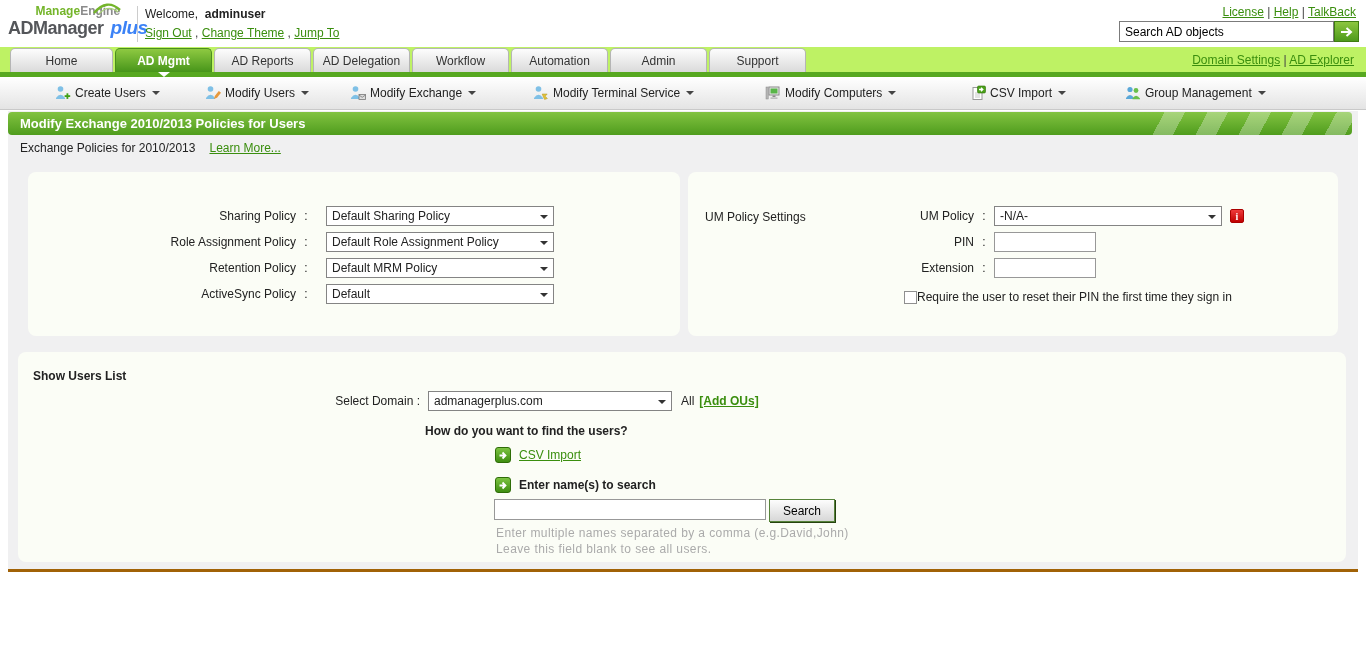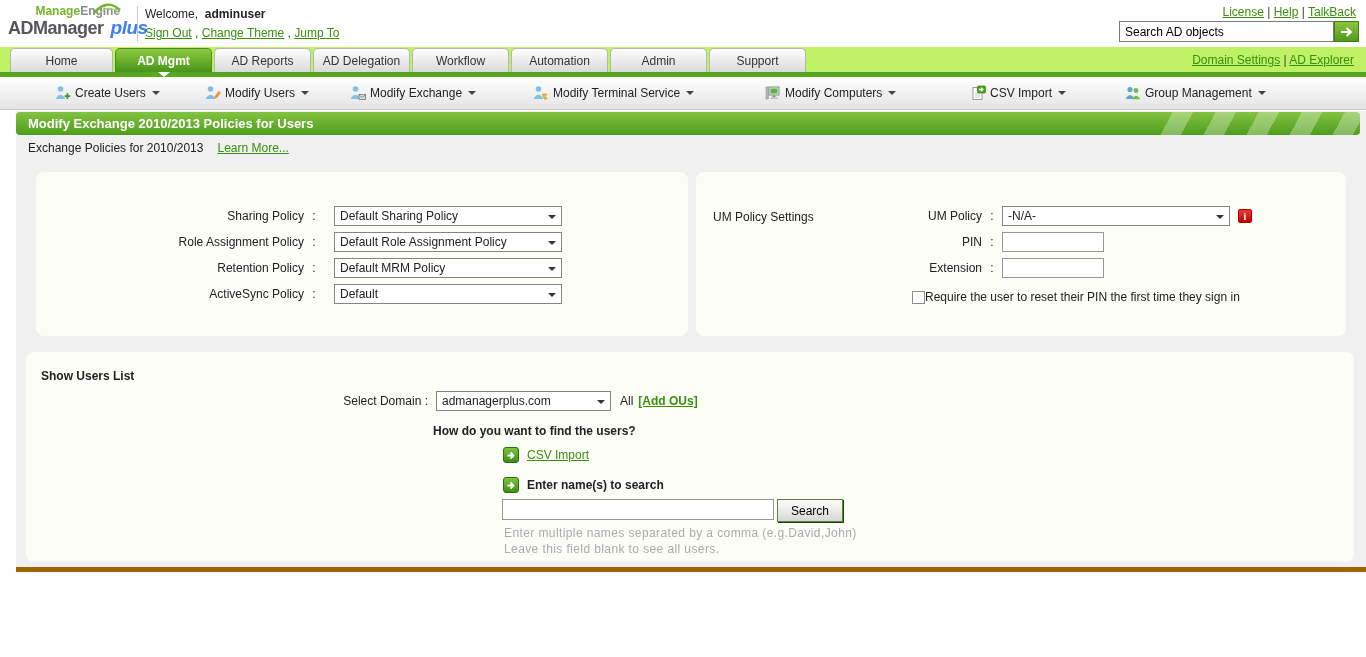--- a/index.html
+++ b/index.html
@@ -39,41 +39,41 @@
   #tabbar-right { position:absolute; right:12px; bottom:5px; }
   #greenstrip { position:absolute; top:72px; left:0; width:1366px; height:5px; background:#57a820; }
 
   
   #toolbar { position:absolute; top:77px; left:0; width:1366px; height:33px;
              background:linear-gradient(#ffffff,#e4e4e4); border-bottom:1px solid #c9c9c9; }
   .titem { position:absolute; top:8px; display:flex; align-items:center; gap:4px; cursor:pointer; color:#222; }
   .tcaret { width:0; height:0; border-left:4px solid transparent; border-right:4px solid transparent; border-top:4px solid #444; margin-left:2px; }
 
   
-  #content { position:absolute; top:111px; left:8px; width:1350px; height:461px; background:#f0f0f1; border-bottom:5px solid #a16207;margin-left:8px; }
+  #content { position:absolute; top:111px; left:8px; width:1350px; height:461px; background:#f0f0f1; border-bottom:3px solid #a16207; }
   #pgtitle { position:absolute; top:1px; left:0; width:1344px; height:23px; border-radius:4px;
              background:linear-gradient(#82c341,#4f9c1d); color:#fff; font-weight:bold; font-size:13px;
              line-height:23px; padding-left:12px; overflow:hidden; }
   #pgtitle .stripes { position:absolute; right:0; top:0; bottom:0; width:210px;
              background:repeating-linear-gradient(118deg, transparent 0 20px, rgba(255,255,255,.3) 20px 38px); }
   #subtitle { position:absolute; top:30px; left:12px; display:flex; gap:14px; align-items:center; }
 
   .panel { position:absolute; background:#fbfdf6; border-radius:8px; }
   #panel-pol { top:61px; left:20px; width:652px; height:164px; padding-top:34px; }
   #panel-um  { top:61px; left:680px; width:650px; height:164px; }
   #panel-users { top:241px; left:10px; width:1328px; height:210px; }
 
   .frow { display:flex; align-items:center; height:20px; margin-bottom:6px; }
   .flabel { width:268px; text-align:right; }
   .fcolon { width:12px; text-align:center; margin:0 4px; }
   .sel { position:relative; background:#fff; border:1px solid #848484; height:20px; line-height:18px;
          padding:0 18px 0 5px; cursor:pointer; white-space:nowrap; overflow:hidden; }
   .sel .caret { position:absolute; right:5px; top:8px; width:0; height:0;
          border-left:4px solid transparent; border-right:4px solid transparent; border-top:4px solid #333; }
-  .w208 { width:228px; } .w204 { width:175px; }
+  .w208 { width:228px; } .w204 { width:244px; }
   .txt { background:#fff; border:1px solid #989898; height:20px; padding:0 4px; font-size:12px; font-family:"Liberation Sans",sans-serif; }
 
   #panel-pol .sel { margin-left:10px; }
 
   #um-title { position:absolute; left:17px; top:38px; }
   .umrow { position:absolute; left:6px; display:flex; align-items:center; height:20px; }
   .umrow .flabel { width:280px; }
   #info-icon { width:14px; height:14px; margin-left:8px; border-radius:2px; background:linear-gradient(#ee3b3b,#c00000);
                border:1px solid #a00; color:#fff; font-weight:bold; font-family:"Liberation Serif",serif;
                display:inline-flex; align-items:center; justify-content:center; font-size:10px; cursor:pointer; }

